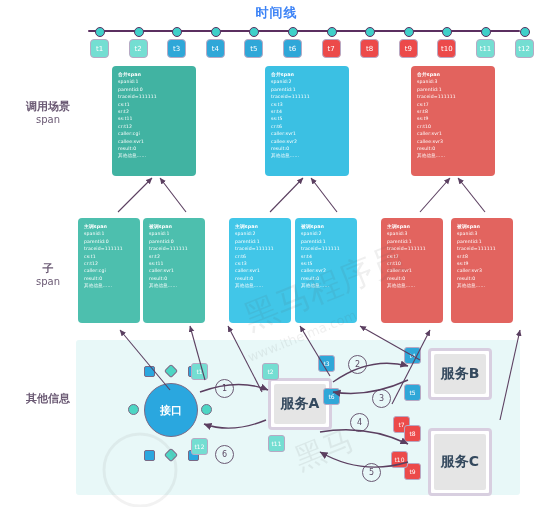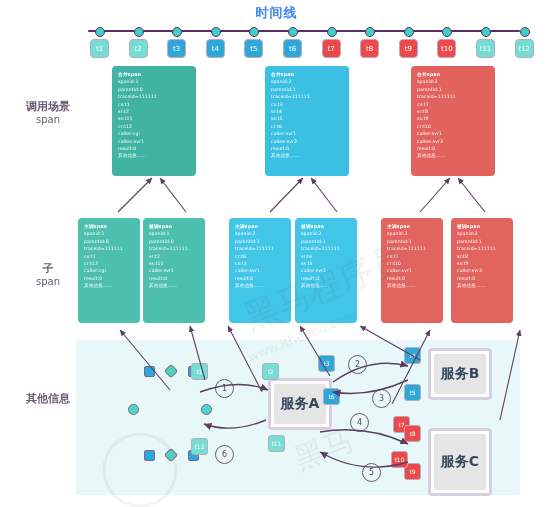--- a/index.html
+++ b/index.html
@@ -262,20 +262,23 @@
         <div>sr:t8</div>
         <div>ss:t9</div>
         <div>caller:svr3</div>
         <div>result:0</div>
         <div>其他信息......</div>
       </div>
     </div>
 
   <div class="abs scene"></div>
 
+  <div class="abs" style="left:144px;top:383px;width:54px;height:54px;">
+    <div class="iface">接口</div>
+  </div>
   <div class="abs nd sq b" style="left:144px;top:366px;"></div>
   <div class="abs nd dia t" style="left:166px;top:366px;"></div>
   <div class="abs nd sq b" style="left:188px;top:366px;"></div>
   <div class="abs nd sq b" style="left:144px;top:450px;"></div>
   <div class="abs nd dia t" style="left:166px;top:450px;"></div>
   <div class="abs nd sq b" style="left:188px;top:450px;"></div>
   <div class="abs nd ci t" style="left:128px;top:404px;"></div>
   <div class="abs nd ci t" style="left:201px;top:404px;"></div>
 
   <div class="abs svc" style="left:268px;top:378px;width:64px;height:52px;">

